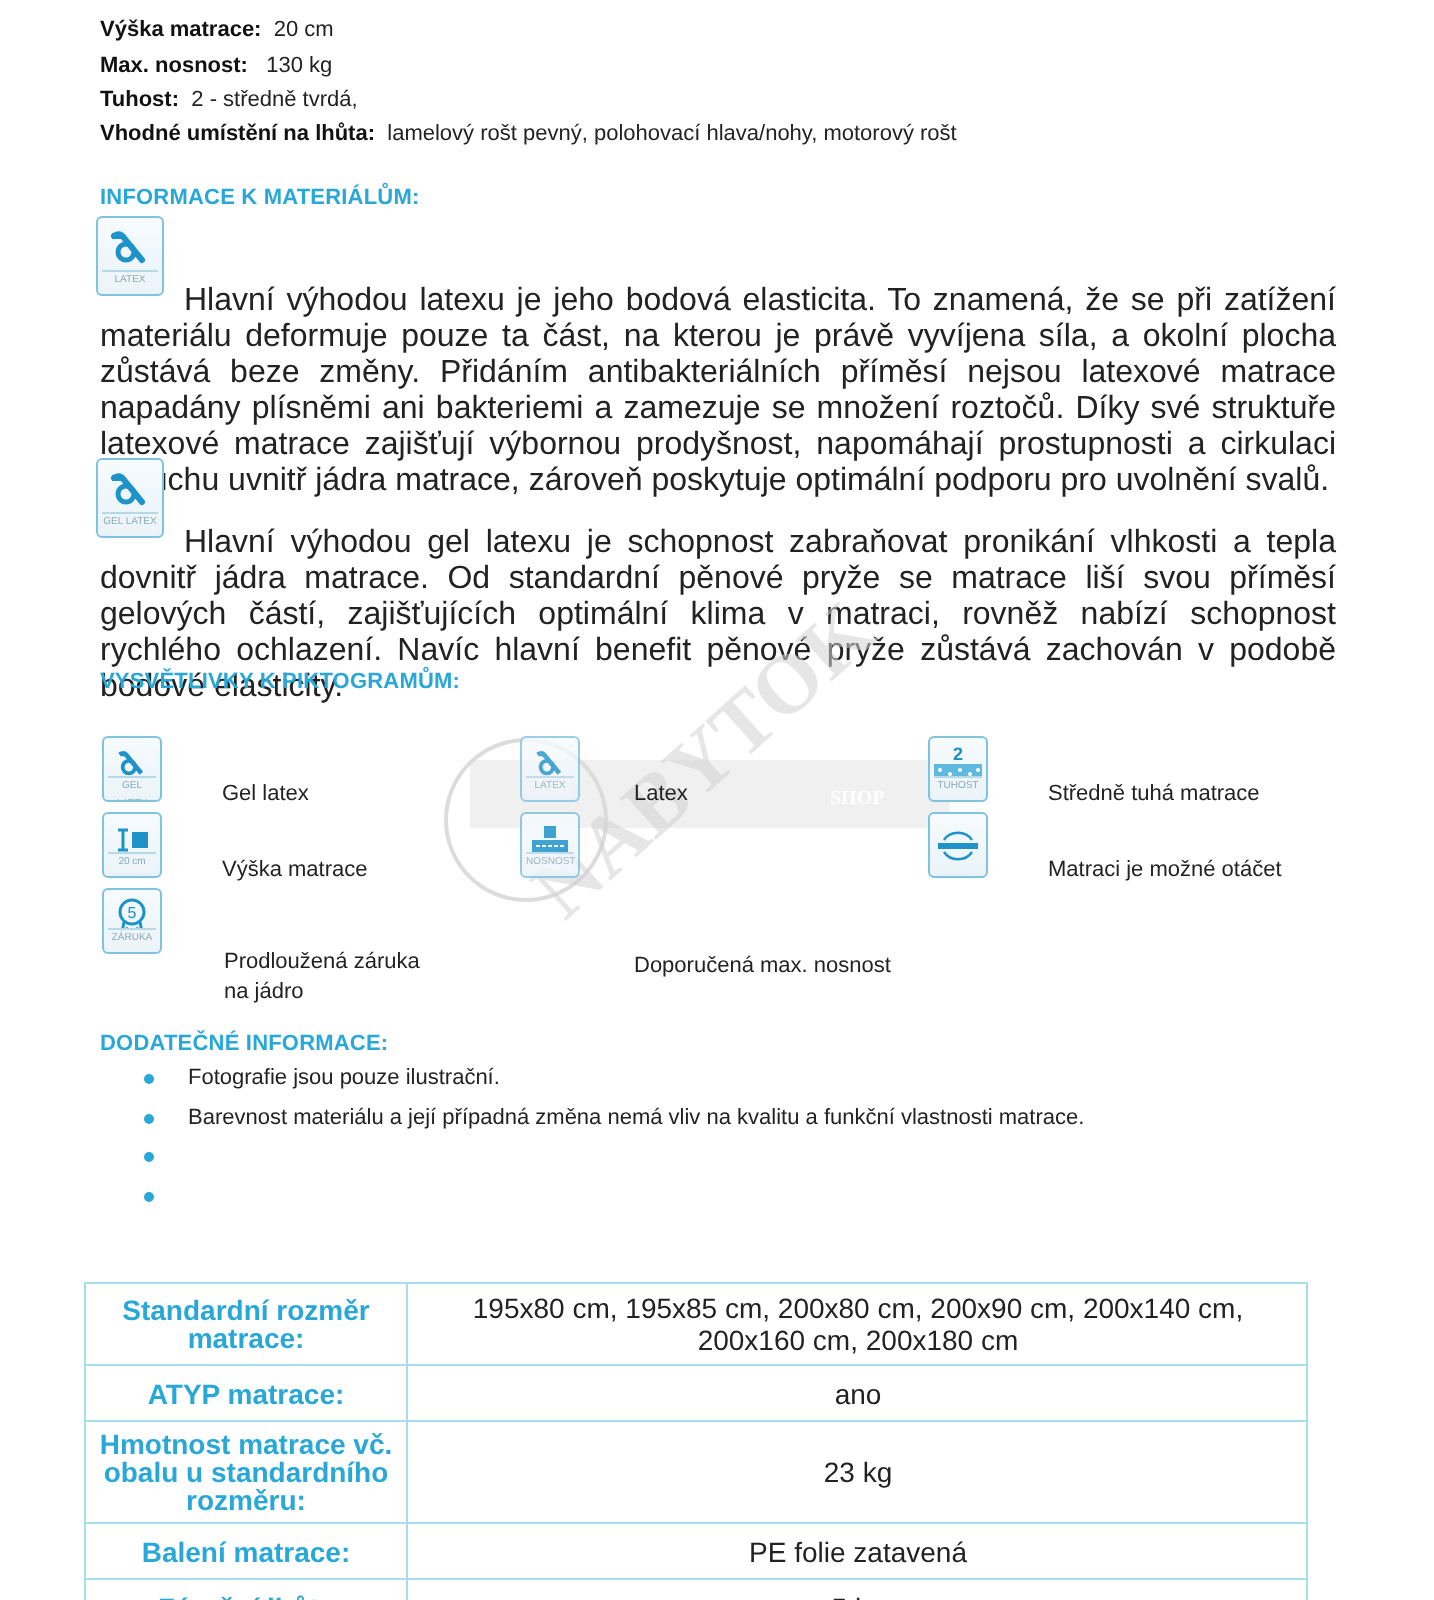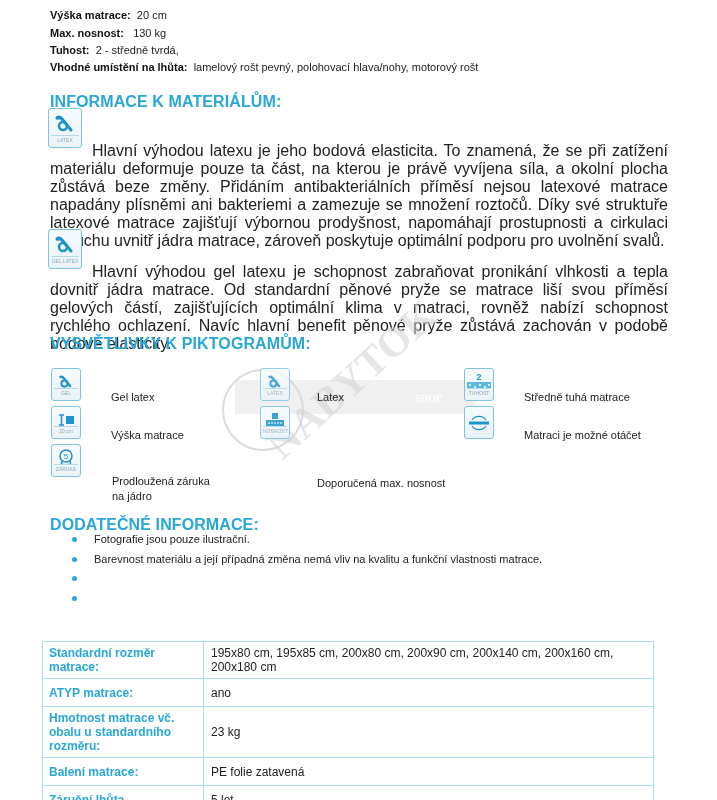--- a/index.html
+++ b/index.html
@@ -3,21 +3,21 @@
 <meta charset="utf-8">
 <style>
   html, body { margin: 0; padding: 0; background: #ffffff; }
   body {
     width: 717px; height: 800px; position: relative; overflow: hidden;
     font-family: "Liberation Sans", sans-serif; font-size: 11px; color: #222222;
   }
   .spec { position: absolute; left: 50px; font-size: 11px; line-height: 14px; }
   .spec b { font-weight: bold; color: #111; }
   .heading {
-    position: absolute; left: 50px; font-weight: bold; font-size: 16px;
+    position: absolute; left: 50px; font-weight: bold; font-size: 11px;
     color: #29a8d8; letter-spacing: 0.1px;
   }
   .para {
     position: absolute; left: 50px; width: 618px;
     font-size: 16px; line-height: 18px; text-align: justify; color: #222;
   }
   .para .indent { display: inline-block; width: 42px; }
   .icon {
     position: absolute; width: 34px; height: 40px;
     border: 1px solid #7fc3df; border-radius: 3px;
@@ -36,21 +36,21 @@
   .bullets li { position: relative; padding-left: 26px; height: 19.5px; line-height: 15px; font-size: 11px; }
   .bullets li .dot {
     position: absolute; left: 4px; top: 5px; width: 5px; height: 5px;
     border-radius: 50%; background: #29a8d8;
   }
   table.info {
     position: absolute; left: 42px; top: 641px; width: 612px;
     border-collapse: collapse; border: 1px solid #7ecde6;
   }
   table.info td {
-    border: 1px solid #a9dcec; font-size: 12px; padding: 4px 6px; vertical-align: middle;
+    border: 1px solid #a9dcec; font-size: 14px; padding: 4px 6px; vertical-align: middle; text-align: center;
   }
   table.info td.k { color: #29a8d8; font-weight: bold; width: 148px; line-height: 14px; }
   table.info td.v { color: #222; padding-left: 7px; }
   .wm { position: absolute; left: 215px; top: 280px; width: 260px; height: 200px; pointer-events: none; }
 </style>
 </head>
 <body>
 
 <div class="spec" style="top:8px;">
   <b>Výška matrace:</b>&nbsp;

